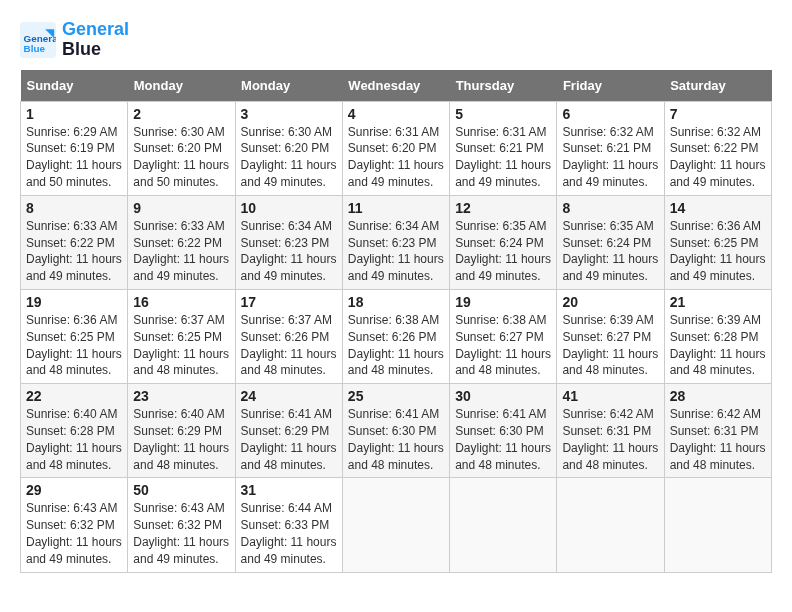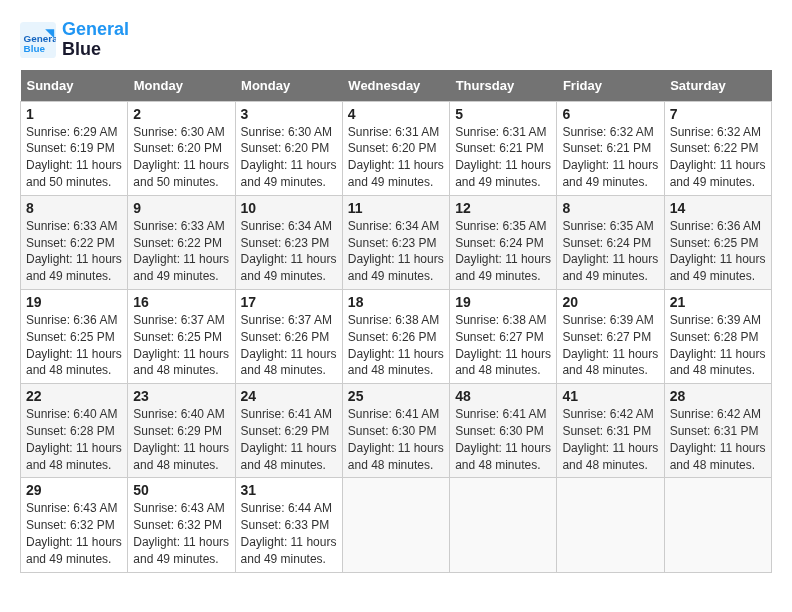--- a/index.html
+++ b/index.html
@@ -225,21 +225,21 @@
         </td>
         <td>
           <span class="day-number">24</span>
           <span class="day-info">Sunrise: 6:41 AM<br>Sunset: 6:29 PM<br>Daylight: 11 hours and 48 minutes.</span>
         </td>
         <td>
           <span class="day-number">25</span>
           <span class="day-info">Sunrise: 6:41 AM<br>Sunset: 6:30 PM<br>Daylight: 11 hours and 48 minutes.</span>
         </td>
         <td>
-          <span class="day-number">48</span>
+          <span class="day-number">30</span>
           <span class="day-info">Sunrise: 6:41 AM<br>Sunset: 6:30 PM<br>Daylight: 11 hours and 48 minutes.</span>
         </td>
         <td>
           <span class="day-number">41</span>
           <span class="day-info">Sunrise: 6:42 AM<br>Sunset: 6:31 PM<br>Daylight: 11 hours and 48 minutes.</span>
         </td>
         <td>
           <span class="day-number">28</span>
           <span class="day-info">Sunrise: 6:42 AM<br>Sunset: 6:31 PM<br>Daylight: 11 hours and 48 minutes.</span>
         </td>

